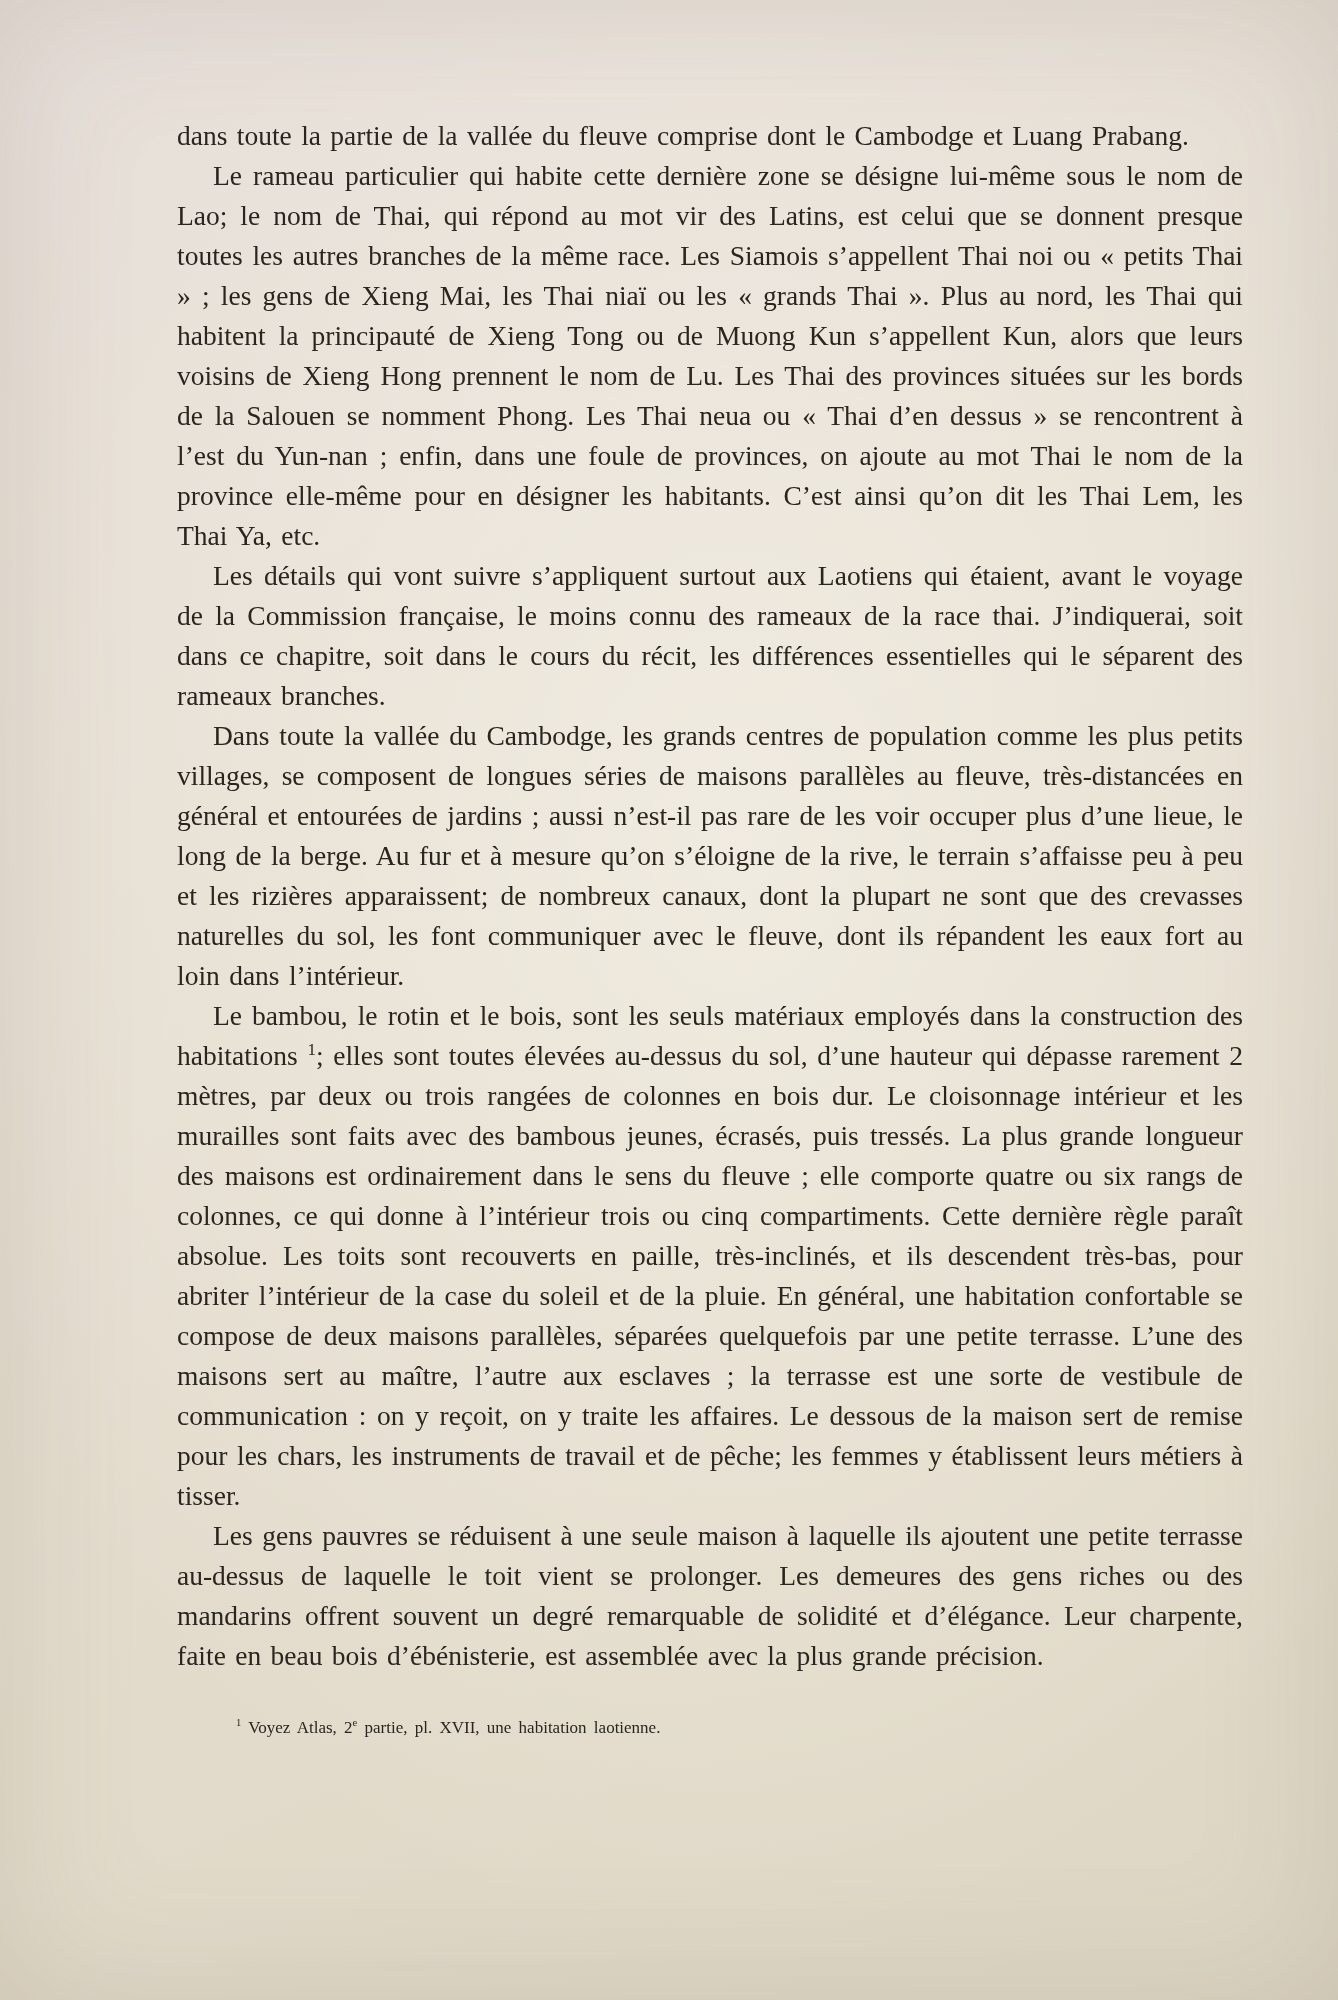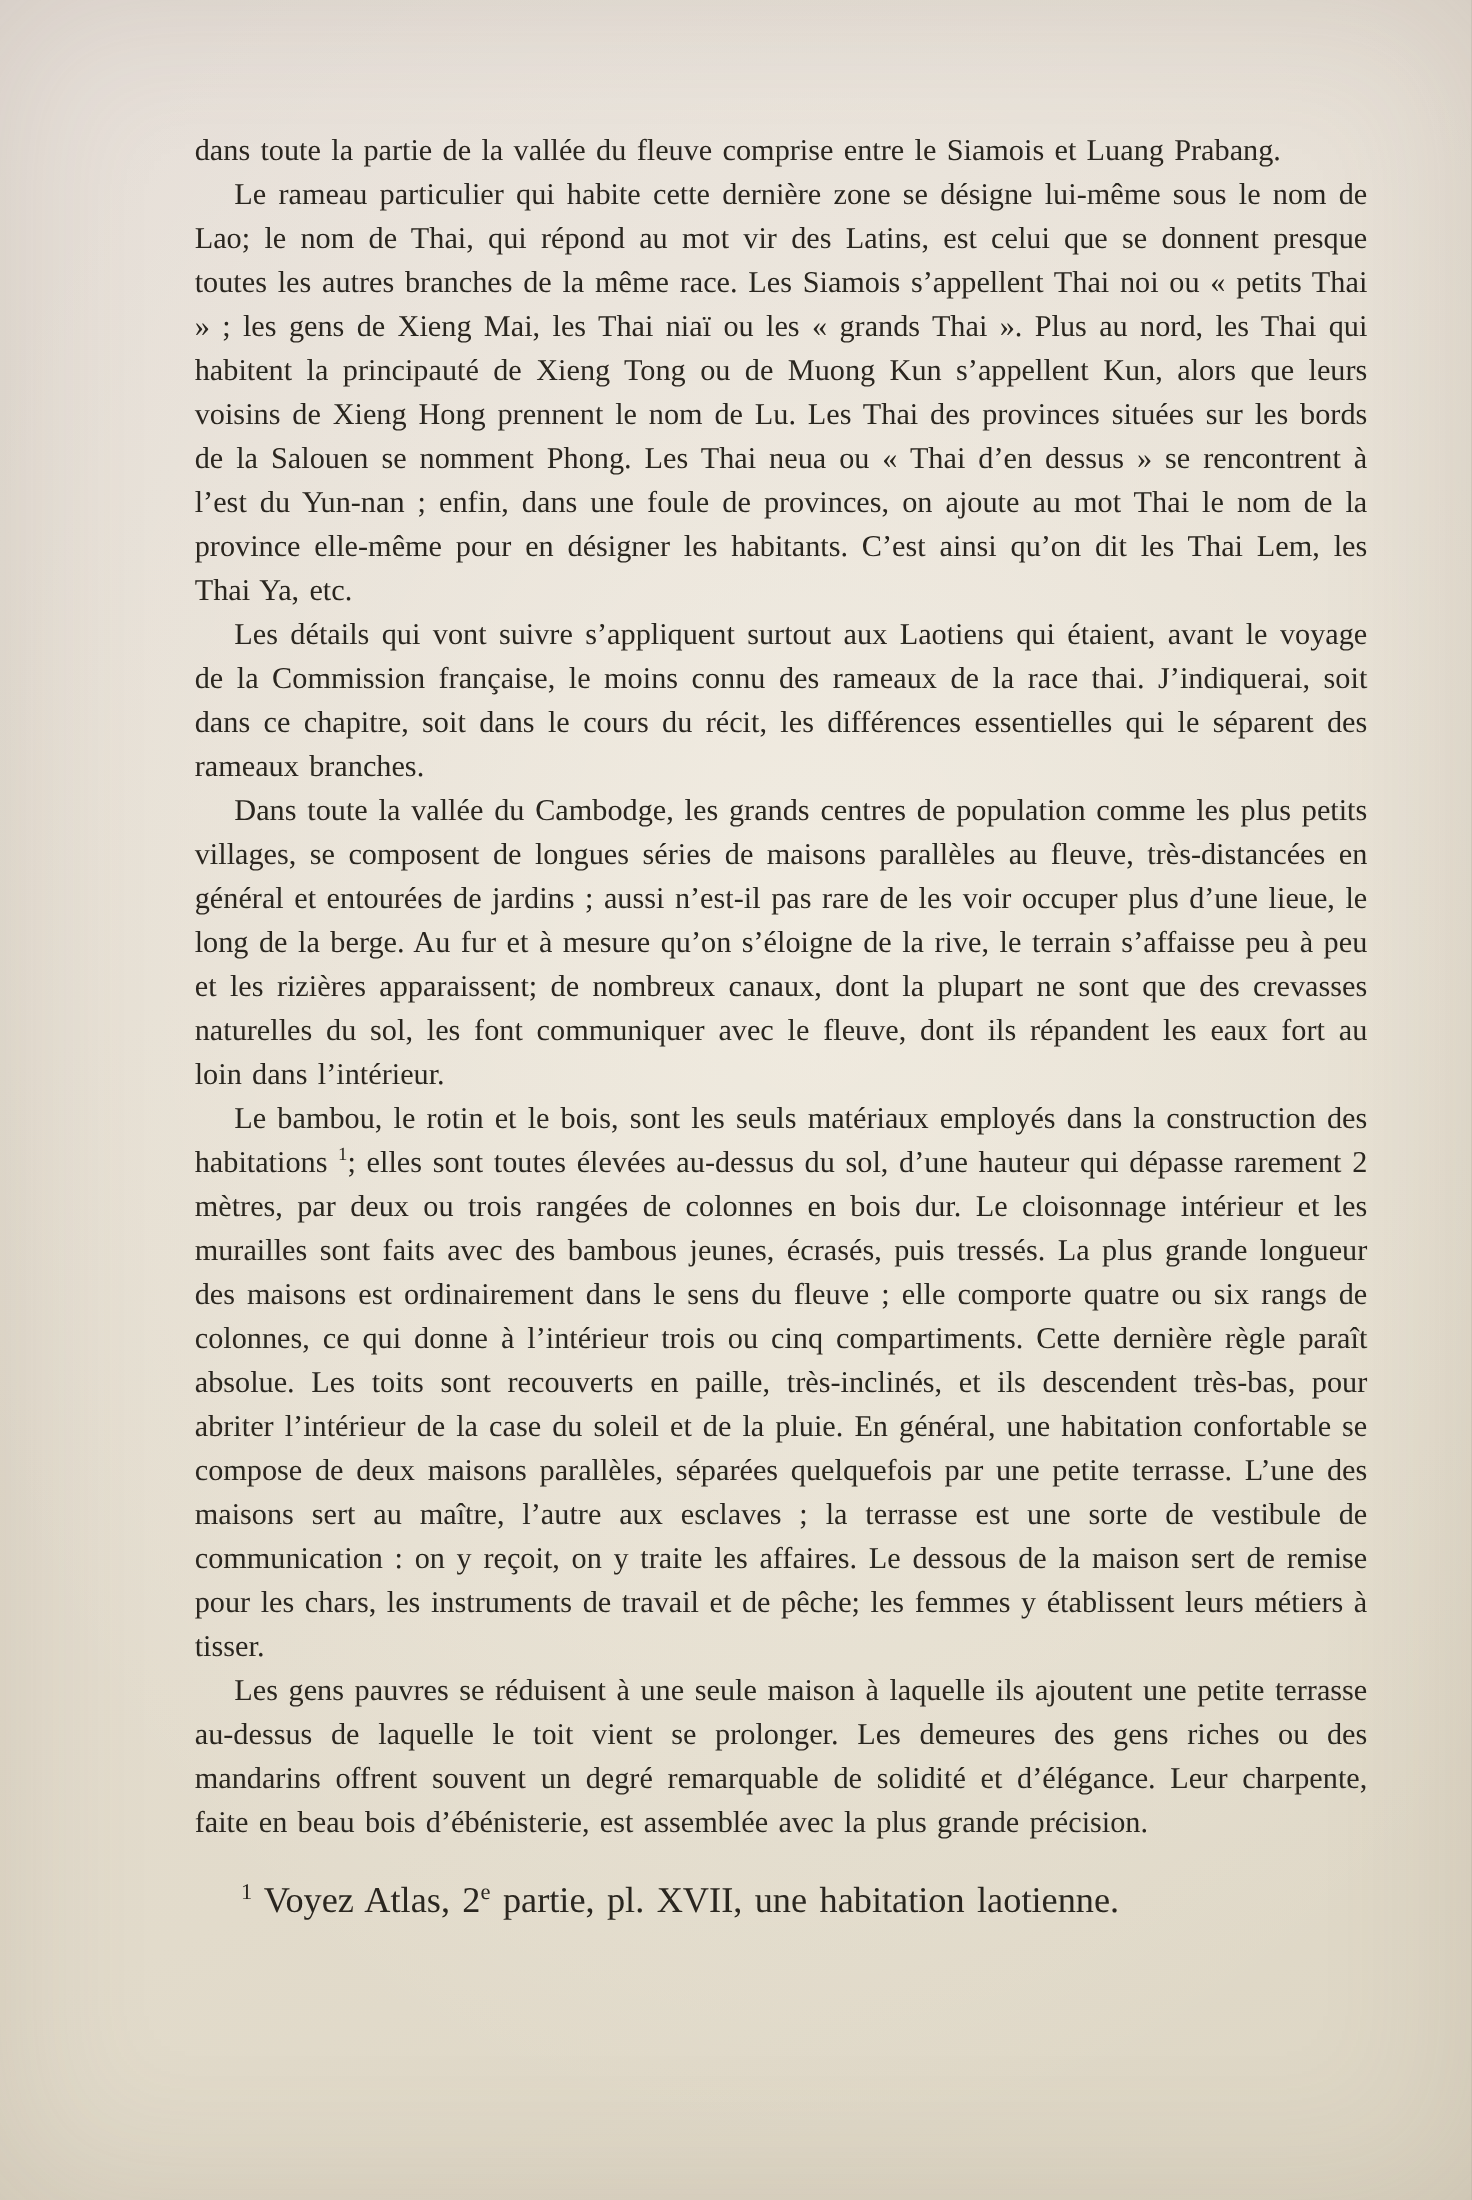--- a/index.html
+++ b/index.html
@@ -61,37 +61,37 @@
   .para.indent { text-indent: 36px; }
   .it { }
   .sup {
     font-size: 0.62em;
     vertical-align: super;
     line-height: 0;
   }
   .footnote {
     position: absolute;
     top: 1712px;
-    left: 177px;
+    left: 194px;
     width: 1066px;
-    font-size: 33px;
+    font-size: 17px;
     line-height: 32px;
   }
   .footnote-inner {
     margin-left: 42px;
     word-spacing: 3px;
   }
 </style>
 </head>
 <body>
 
 <div class="page">
 
   <div class="body-text">
-      <p class="para"><span>dans toute la partie de la vallée du fleuve comprise entre le Siamois et Luang Prabang.</span></p>
+      <p class="para"><span>dans toute la partie de la vallée du fleuve comprise dont le Cambodge et Luang Prabang.</span></p>
       <p class="para indent"><span>Le rameau particulier qui habite cette dernière zone se désigne lui-même sous le nom de Lao; le nom de Thai, qui répond au mot </span><span class="it">vir</span><span> des Latins, est celui que se donnent presque toutes les autres branches de la même race. Les Siamois s’appellent Thai noi ou « petits Thai » ;  les gens de Xieng Mai, les Thai niaï ou les « grands Thai ». Plus au nord, les Thai qui habitent la principauté de Xieng Tong ou de Muong Kun s’appellent Kun, alors que leurs voisins de Xieng Hong prennent le nom de Lu. Les Thai des provinces situées sur les bords de la Salouen se nomment Phong. Les Thai neua ou « Thai d’en dessus » se rencontrent à l’est du Yun-nan ; enfin, dans une foule de provinces, on ajoute au mot Thai le nom de la province elle-même pour en désigner les habitants. C’est ainsi qu’on dit les Thai Lem, les Thai Ya, etc.</span></p>
       <p class="para indent"><span>Les détails qui vont suivre s’appliquent surtout aux Laotiens qui étaient, avant le voyage de la Commission française, le moins connu des rameaux de la race thai. J’indiquerai, soit dans ce chapitre, soit dans le cours du récit, les différences essentielles qui le séparent des rameaux branches.</span></p>
       <p class="para indent"><span>Dans toute la vallée du Cambodge, les grands centres de population comme les plus petits villages, se composent de longues séries de maisons parallèles au fleuve, très-distancées en général et entourées de jardins ; aussi n’est-il pas rare de les voir occuper plus d’une lieue, le long de la berge. Au fur et à mesure qu’on s’éloigne de la rive, le terrain s’affaisse peu à peu et les rizières apparaissent; de nombreux canaux, dont la plupart ne sont que des crevasses naturelles du sol, les font communiquer avec le fleuve, dont ils répandent les eaux fort au loin dans l’intérieur.</span></p>
       <p class="para indent"><span>Le bambou, le rotin et le bois, sont les seuls matériaux employés dans la construction des habitations </span><span class="sup">1</span><span>; elles sont toutes élevées au-dessus du sol, d’une hauteur qui dépasse rarement 2 mètres, par deux ou trois rangées de colonnes en bois dur. Le cloisonnage intérieur et les murailles sont faits avec des bambous jeunes, écrasés, puis tressés. La plus grande longueur des maisons est ordinairement dans le sens du fleuve ; elle comporte quatre ou six rangs de colonnes, ce qui donne à l’intérieur trois ou cinq compartiments. Cette dernière règle paraît absolue. Les toits sont recouverts en paille, très-inclinés, et ils descendent très-bas, pour abriter l’intérieur de la case du soleil et de la pluie. En général, une habitation confortable se compose de deux maisons parallèles, séparées quelquefois par une petite terrasse. L’une des maisons sert au maître, l’autre aux esclaves ; la terrasse est une sorte de vestibule de communication : on y reçoit, on y traite les affaires. Le dessous de la maison sert de remise pour les chars, les instruments de travail et de pêche; les femmes y établissent leurs métiers à tisser.</span></p>
       <p class="para indent"><span>Les gens pauvres se réduisent à une seule maison à laquelle ils ajoutent une petite terrasse au-dessus de laquelle le toit vient se prolonger. Les demeures des gens riches ou des mandarins offrent souvent un degré remarquable de solidité et d’élégance. Leur charpente, faite en beau bois d’ébénisterie, est assemblée avec la plus grande précision.</span></p>
     </div>
 
   <div class="footnote">
     <div class="footnote-inner"><span class="sup">1</span><span> Voyez Atlas, 2</span><span class="sup">e</span><span> partie, pl. XVII, une habitation  laotienne.</span></div>
   </div>

